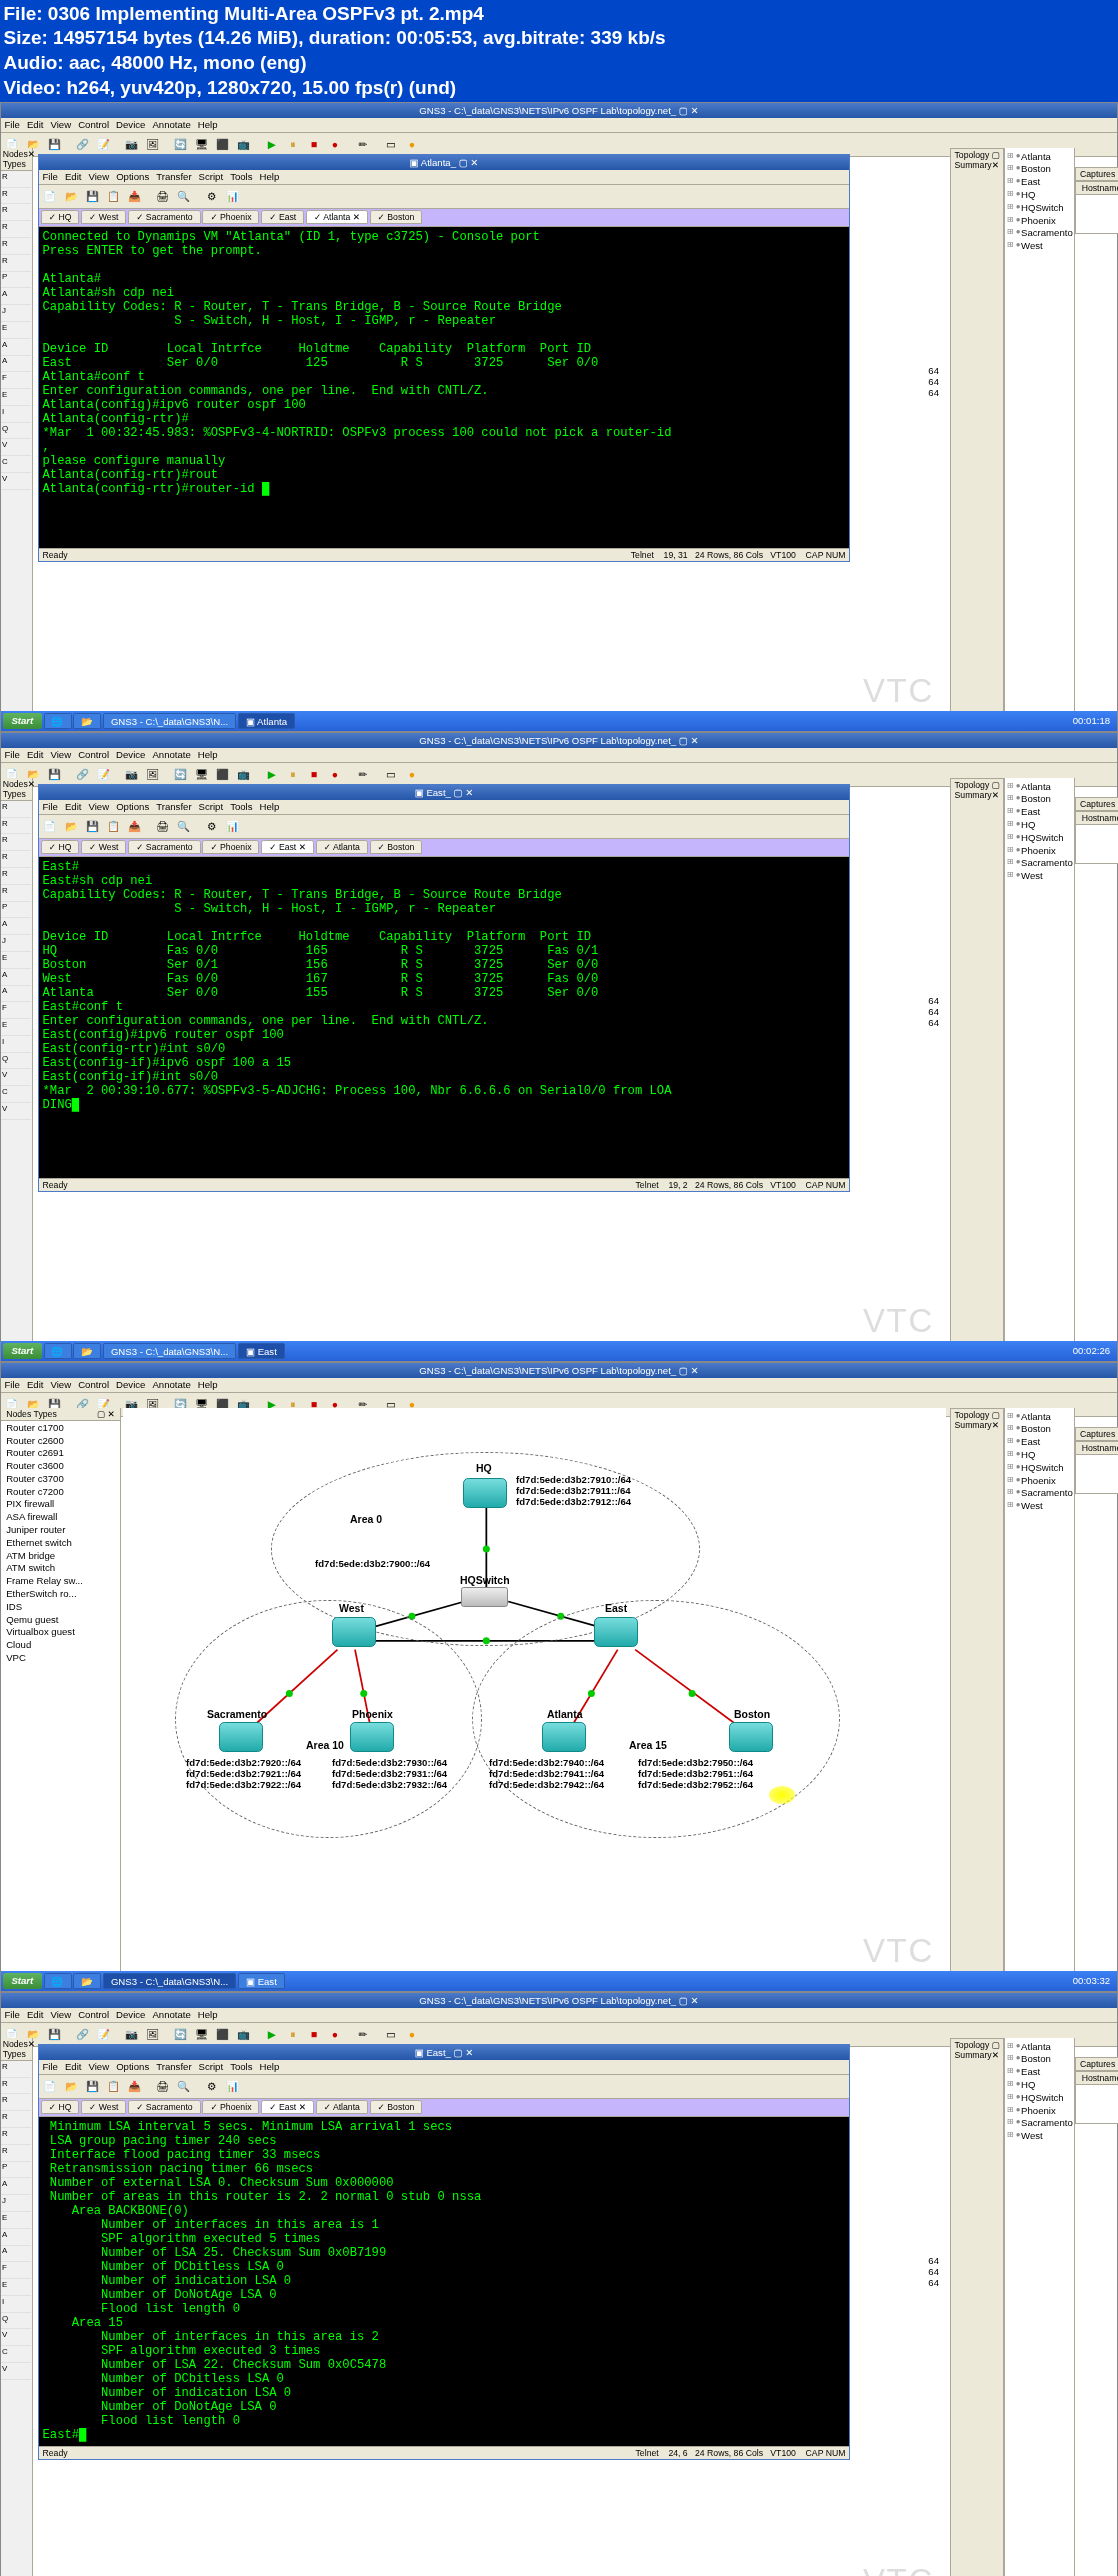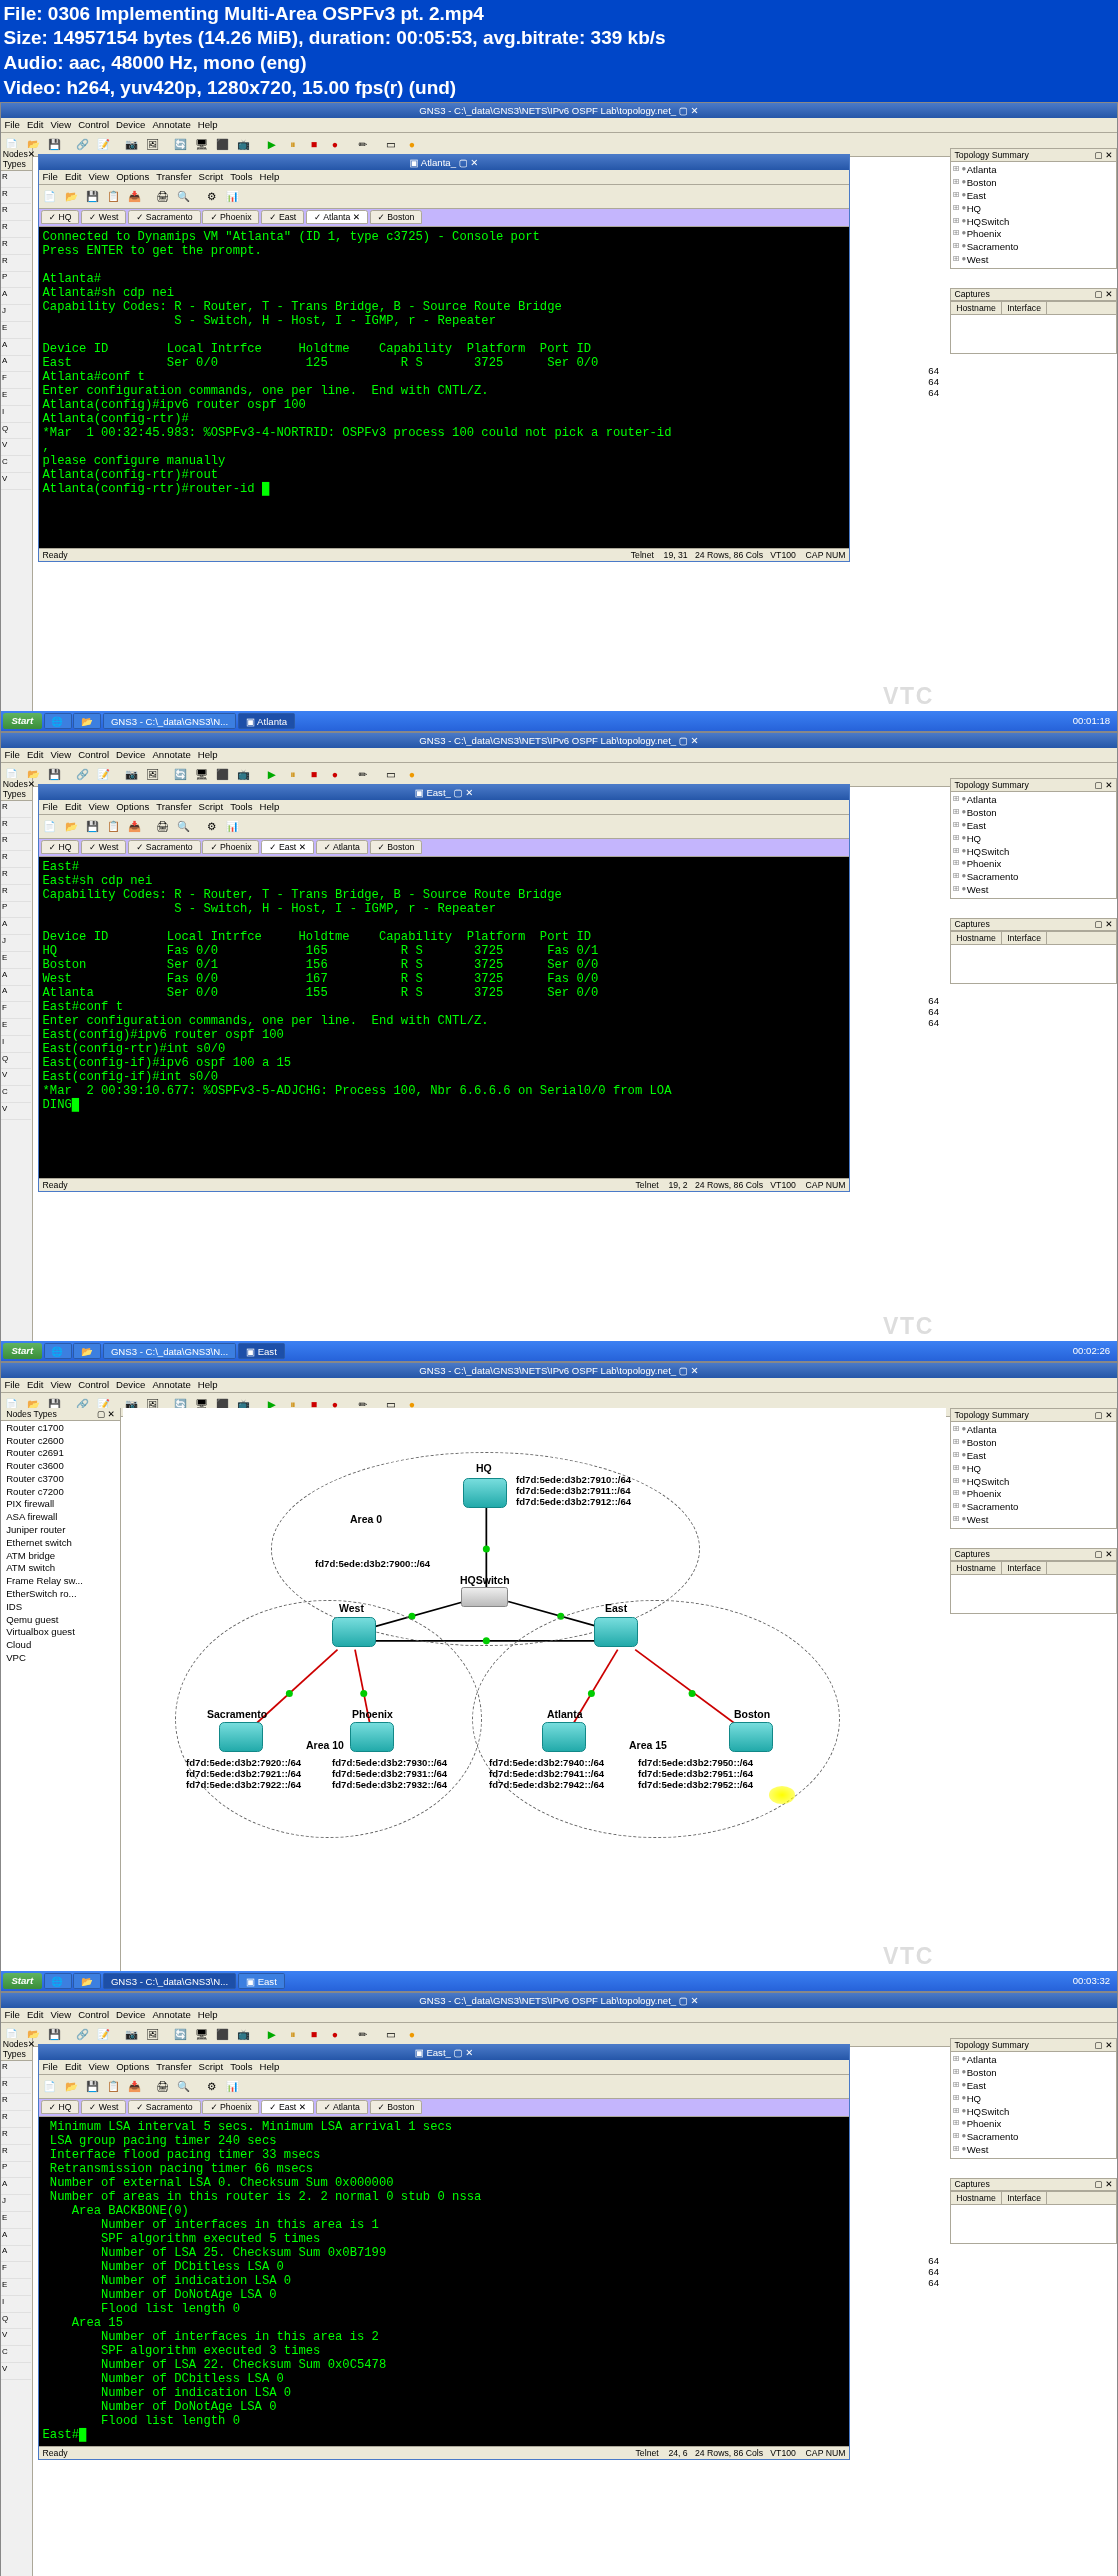--- a/index.html
+++ b/index.html
@@ -11,21 +11,21 @@
 .toolbar{background:#ece9d8;padding:1.7px;display:flex;gap:1.7px;border-bottom:0.9px solid #aca899;align-items:center}
 .tbtn{width:17.4px;height:17.4px;border:0.9px solid #ece9d8;border-radius:2.6px;display:inline-flex;align-items:center;justify-content:center;cursor:pointer;font-size:10.5px}
 .play{color:#0a0}
 .pause{color:#c80}
 .stop{color:#c00}
 .rec{color:#c00}
 .sep{width:5.2px}
 .sidebar{position:absolute;left:0;top:45px;bottom:12.2px;width:31px;background:#f0f0f0;border-right:0.9px solid #aca899;display:flex;flex-direction:column;font-size:7.9px}
 .sidebar-hdr{background:#ece9d8;font-size:8.7px;padding:0.9px 1.7px;border-bottom:0.9px solid #aca899;display:flex;justify-content:space-between}
 .sbitem{height:14px;width:28px;overflow:hidden;padding:0.9px;border-bottom:0.9px solid #e0e0e0}
-.rpanel{position:absolute;right:0;top:45px;width:167px;bottom:12.2px;display:flex;flex-direction:column}
+.rpanel{position:absolute;right:0;top:45px;width:167px;bottom:12.2px;display:flex;flex-direction:row}
 .panel-hdr{background:#ece9d8;padding:0.9px 3.5px;border:0.9px solid #aca899;display:flex;justify-content:space-between;font-size:8.7px}
 .panel-body{background:#fff;border:0.9px solid #aca899;border-top:none;flex:0 0 auto;padding:1.7px;font-size:9.6px}
 .tree-item{padding:0.9px 0 0.9px 14px;position:relative}
 .tree-item:before{content:"⊞ ●";position:absolute;left:0;color:#888;font-size:7.9px}
 .captures{margin-top:19px}
 .cap-hdr{display:flex;background:#ece9d8;border:0.9px solid #aca899;font-size:8.7px}
 .cap-hdr span{padding:0.9px 5.2px;border-right:0.9px solid #aca899}
 .term-win{position:absolute;left:37px;top:51px;width:810px;border:1.7px solid #4a7ac8;background:#ece9d8}
 .term{background:#000;color:#0f0;font-family:'Courier New',monospace;font-size:12.2px;padding:3.5px;white-space:pre;min-height:314px;overflow:hidden}
 .statusbar{background:#ece9d8;padding:0.9px 3.5px;font-size:8.7px;display:flex;justify-content:space-between;border-top:0.9px solid #aca899}
@@ -37,21 +37,21 @@
 .tb-item{background:#3c7fe0;padding:1.7px 7px;border:0.9px solid #2a5aa8;border-radius:1.7px}
 .tb-active{background:#1d4fa8}
 .tb-clock{margin-left:auto;padding:1.7px 5.2px}
 .canvas{position:absolute;left:35px;right:171px;top:45px;bottom:12.2px;background:#fff}
 .topo{position:relative;width:100%;height:100%}
 .area{position:absolute;border:1.7px dashed #666;border-radius:50%}
 .node-label{position:absolute;font-size:10.5px;font-weight:bold;text-align:center}
 .router{position:absolute;width:42px;height:28px;background:linear-gradient(#7dd,#2aa);border-radius:5.2px;border:0.9px solid #188}
 .switch{position:absolute;width:45px;height:17.4px;background:linear-gradient(#eee,#bbb);border-radius:2.6px;border:0.9px solid #888}
 .addr{position:absolute;font-size:9.6px;font-weight:bold;white-space:pre}
-.vtc{position:absolute;right:183px;bottom:21px;font-size:23px;font-weight:bold;color:#ddd;letter-spacing:1.7px}
+.vtc{position:absolute;right:183px;bottom:21px;font-size:33px;font-weight:normal;color:#ddd;letter-spacing:1.7px}
 .nodes-list{position:absolute;left:0;top:45px;bottom:12.2px;width:119px;background:#fff;border-right:0.9px solid #aca899;font-size:9.6px}
 .nodes-list div{padding:0.9px 5.2px}
 .highlight{position:absolute;width:26px;height:17.4px;background:radial-gradient(#ff0,#ff06);border-radius:50%}
 svg.links{position:absolute;left:0;top:0;width:100%;height:100%;pointer-events:none}
 </style>
 </head>
 <body>
 
 <div class="hdr">
 <div>File: 0306 Implementing Multi-Area OSPFv3 pt. 2.mp4</div>

